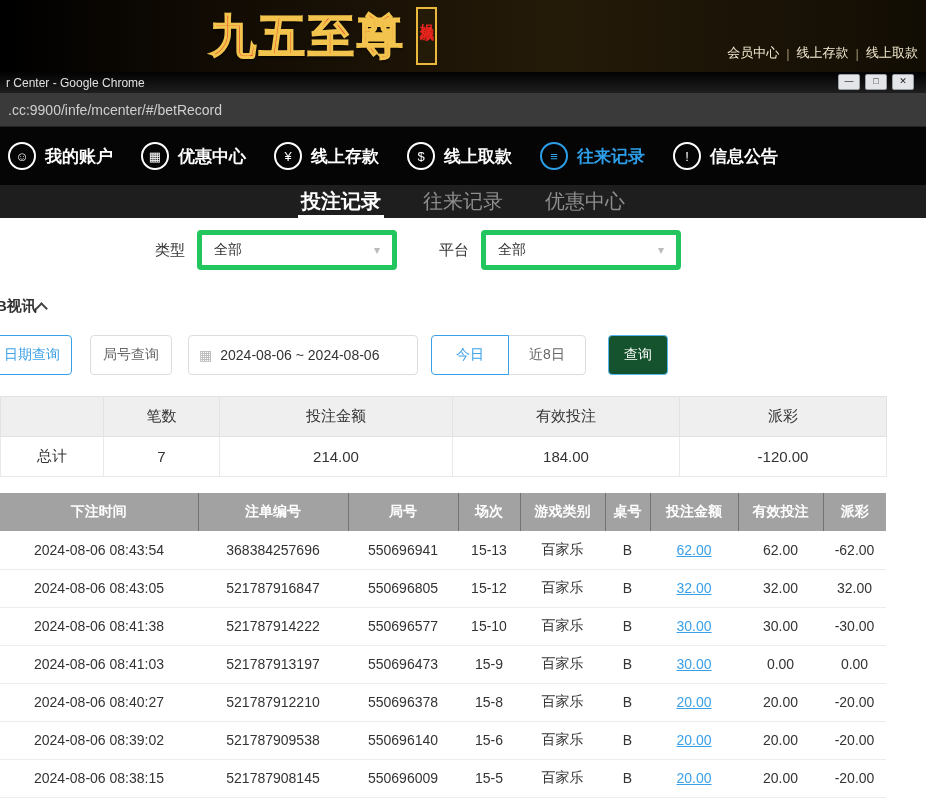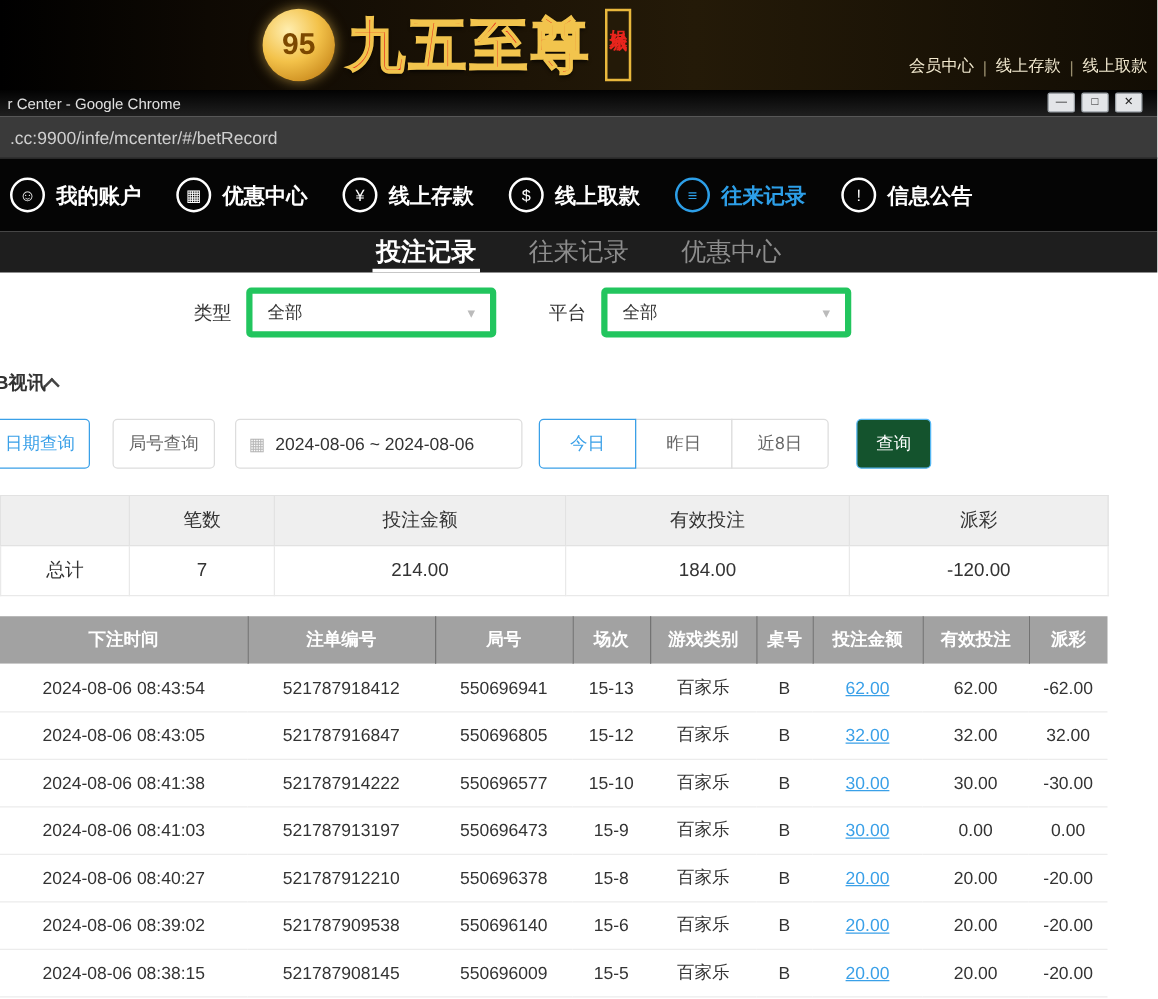--- a/index.html
+++ b/index.html
@@ -131,23 +131,20 @@
   
   col.s1{width:103px} col.s2{width:116px} col.s3{width:233px} col.s4{width:227px} col.s5{width:207px}
 </style>
 </head>
 <body>
 
 <div>
 
   <div class="banner">
     <div class="logo">
-      <div class="coin">
-        <span>95</span>
-      </div>
       <div class="logo-title">九五至尊</div>
       <div class="logo-sub">娱乐城</div>
     </div>
     <div class="banner-links">
       <a>会员中心</a>
       <span class="sep">|</span>
       <a>线上存款</a>
       <span class="sep">|</span>
       <a>线上取款</a>
     </div>
@@ -221,21 +218,20 @@
 
     <div class="query-bar">
       <div class="btn btn-date">日期查询</div>
       <div class="btn btn-round">局号查询</div>
       <div class="date-box">
         <span class="cal-icon">▦</span>
         <span>2024-08-06 ~ 2024-08-06</span>
       </div>
       <div class="seg">
         <div class="btn active">今日</div>
-        <div class="btn">昨日</div>
         <div class="btn">近8日</div>
       </div>
       <div class="btn btn-search">查询</div>
     </div>
 
     <table class="summary">
       <colgroup>
           <col class="s1">
           <col class="s2">
           <col class="s3">
@@ -283,21 +279,21 @@
             <th>游戏类别</th>
             <th>桌号</th>
             <th>投注金额</th>
             <th>有效投注</th>
             <th>派彩</th>
           </tr>
       </thead>
       <tbody id="bet-body">
           <tr>
             <td>2024-08-06 08:43:54</td>
-            <td>521787918412</td>
+            <td>368384257696</td>
             <td>550696941</td>
             <td>15-13</td>
             <td>百家乐</td>
             <td>B</td>
             <td class="link">62.00</td>
             <td>62.00</td>
             <td class="neg">-62.00</td>
           </tr>
           <tr>
             <td>2024-08-06 08:43:05</td>

